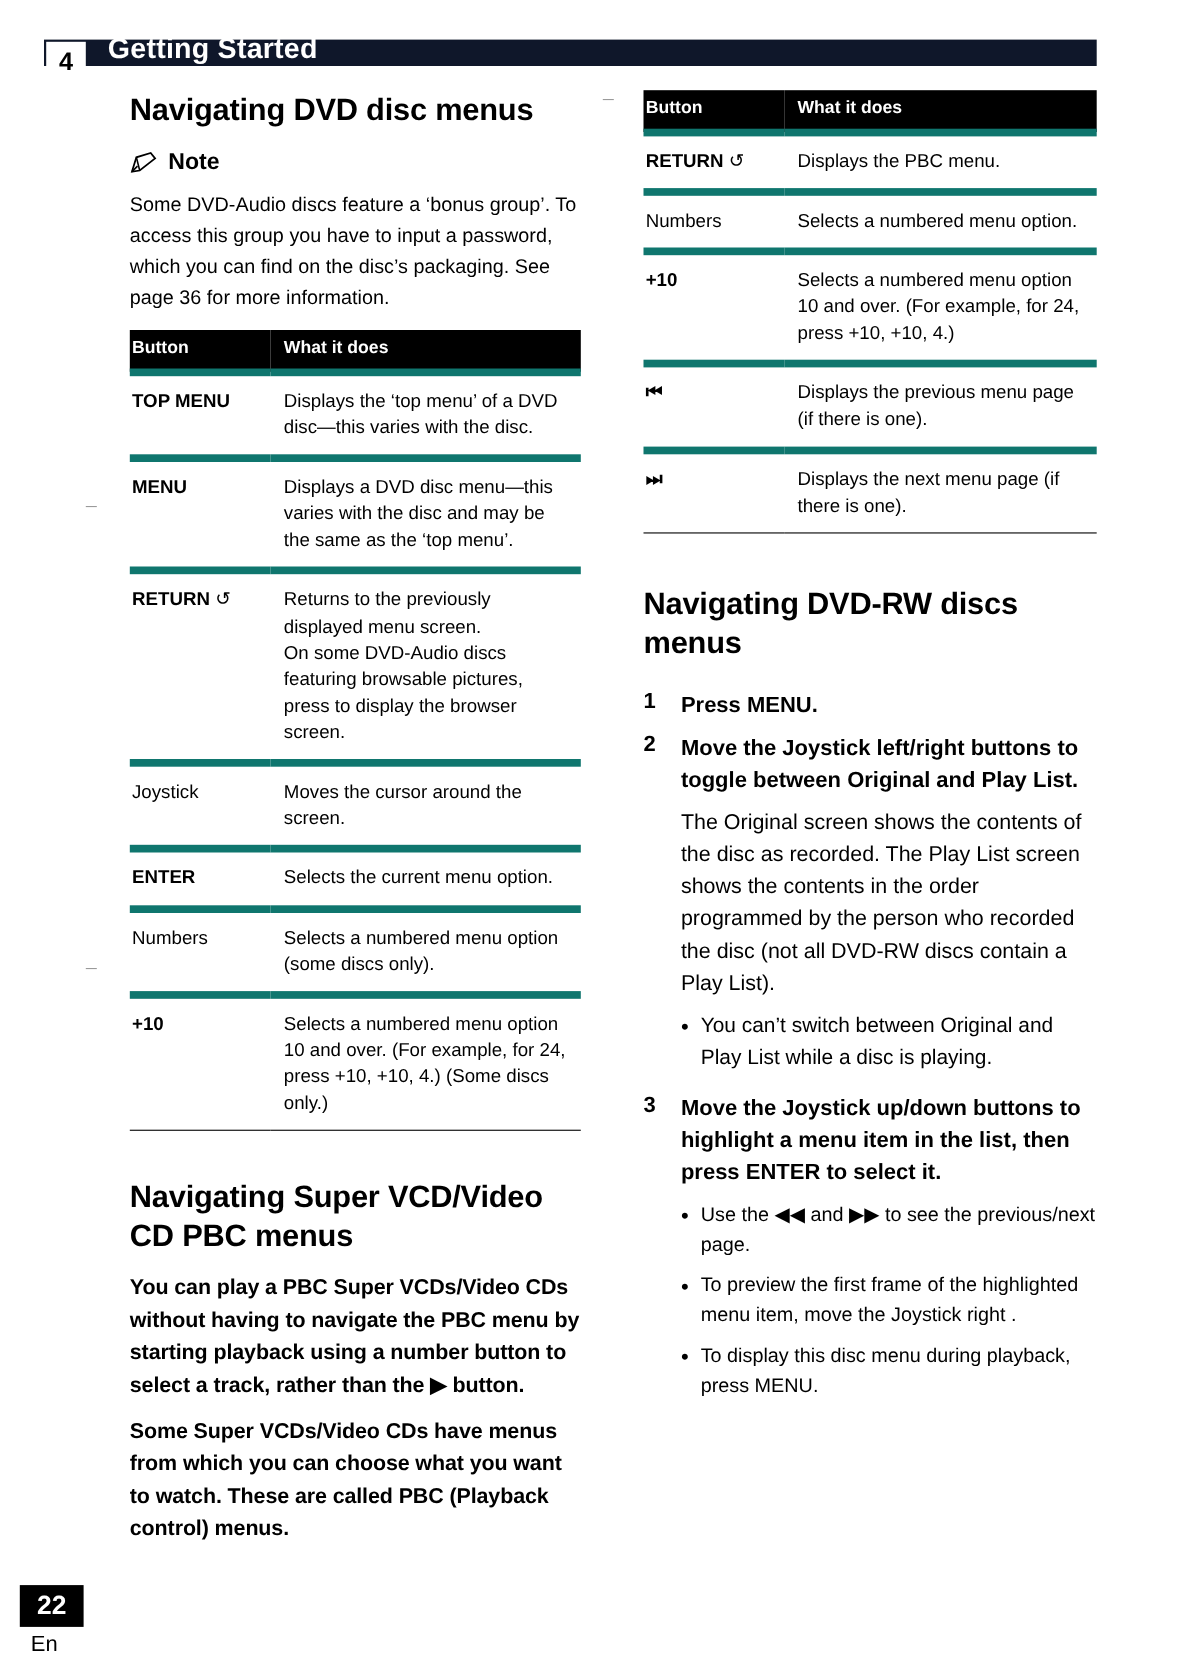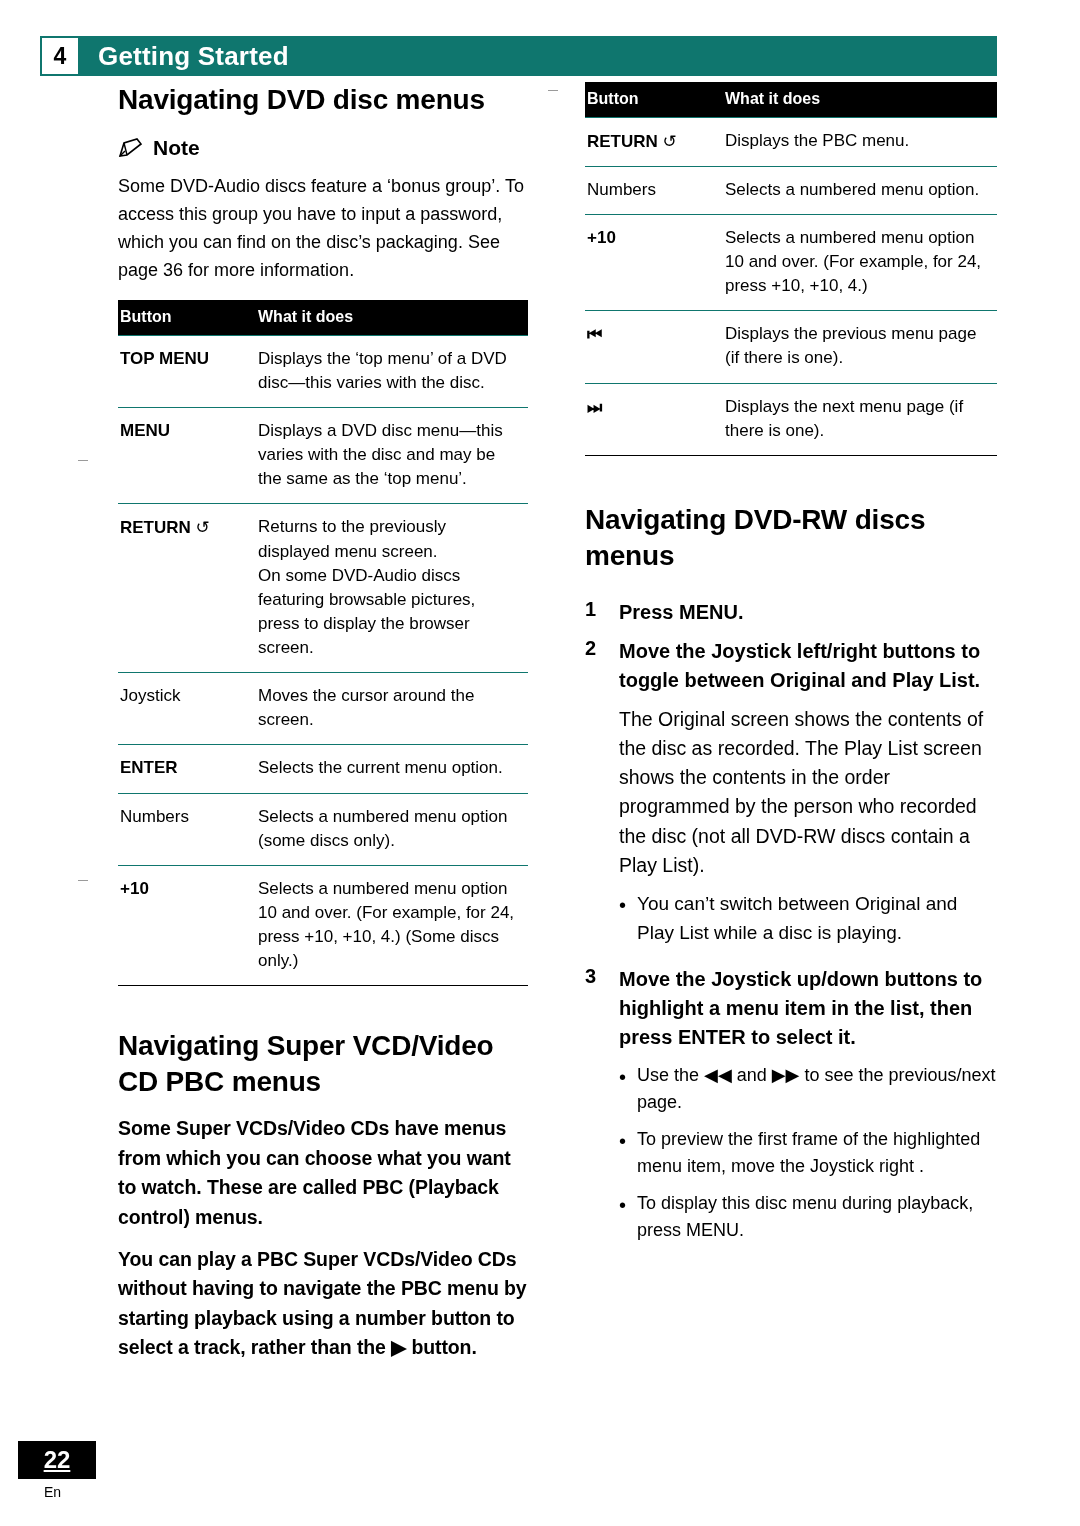--- a/index.html
+++ b/index.html
@@ -15,24 +15,24 @@
     color: #000000;
     overflow: hidden;
   }
 
   
   .header {
     position: absolute;
     left: 40px;
     top: 36px;
     width: 957px;
-    height: 40px;
-    background: #0f766e;
-    display: flex;
-    align-items: center;
+    height: 24px;
+    background: #0f172a;
+    display: flex;
+    align-items: flex-end;
   }
   .header-num {
     position: absolute;
     left: 42px;
     top: 38px;
     width: 36px;
     height: 36px;
     background: #ffffff;
     color: #000000;
     font-size: 23px;
@@ -112,21 +112,21 @@
     font-size: 16px;
     font-weight: bold;
     padding: 6px 0 6px 10px;
   }
   .tbl td.c1 { width: 118px; vertical-align: top; }
   .tbl td.c2 { vertical-align: top; }
   .tbl tbody td {
     padding: 11px 8px 12px 0;
     font-size: 17px;
     line-height: 1.42;
-    border-bottom: 1px solid #0f766e;
+    border-bottom: 7px solid #0f766e;
   }
   .tbl tbody tr:last-child td { border-bottom: 1px solid #000000; }
   .tbl .btn-label { font-weight: bold; font-size: 17px; }
   .tbl .btn-label.light { font-weight: normal; }
   .tbl td.c1 { padding-left: 2px; }
   .tbl td.c2 { padding-left: 12px; margin-top: 28px; }
 
   .sym { font-family: "DejaVu Sans", sans-serif; }
 
   
@@ -169,36 +169,35 @@
     font-size: 19px;
     line-height: 1.5;
   }
   .bullet.small .txt { font-size: 18px; }
 
   
   .pagenum {
     position: absolute;
     left: 18px;
     top: 1441px;
-    width: 78px;
+    width: 58px;
     height: 38px;
     background: #000000;
     color: #ffffff;
     font-size: 24px;
     font-weight: bold;
     display: flex;
     align-items: center;
     justify-content: center;
-    text-decoration: underline;
   }
   .pagelang {
     position: absolute;
-    left: 44px;
+    left: 28px;
     top: 1484px;
-    font-size: 14px;
+    font-size: 20px;
   }
 
   
   .tick {
     position: absolute;
     background: #9a9a9a;
     width: 10px;
     height: 1px;
   }
 </style>
@@ -268,22 +267,22 @@
       </tr>
       <tr>
         <td class="c1"><span class="btn-label">+10</span></td>
         <td class="c2">Selects a numbered menu option 10 and over. (For example, for 24, press +10, +10, 4.) (Some discs only.)</td>
       </tr>
     </tbody>
   </table>
 
   <h1 class="sec" style="margin-top:42px;">Navigating Super VCD/Video CD PBC menus</h1>
 
+  <p class="body bold-lead">You can play a PBC Super VCDs/Video CDs without having to navigate the PBC menu by starting playback using a number button to select a track, rather than the ▶ button.</p>
   <p class="body bold-lead">Some Super VCDs/Video CDs have menus from which you can choose what you want to watch. These are called PBC (Playback control) menus.</p>
-  <p class="body bold-lead">You can play a PBC Super VCDs/Video CDs without having to navigate the PBC menu by starting playback using a number button to select a track, rather than the ▶ button.</p>
 </div>
 
 <div class="col-right">
 
   <table class="tbl" style="margin-top:0;">
     <tbody>
       <tr class="thead">
         <td class="c1">Button</td>
         <td class="c2">What it does</td>
       </tr>

